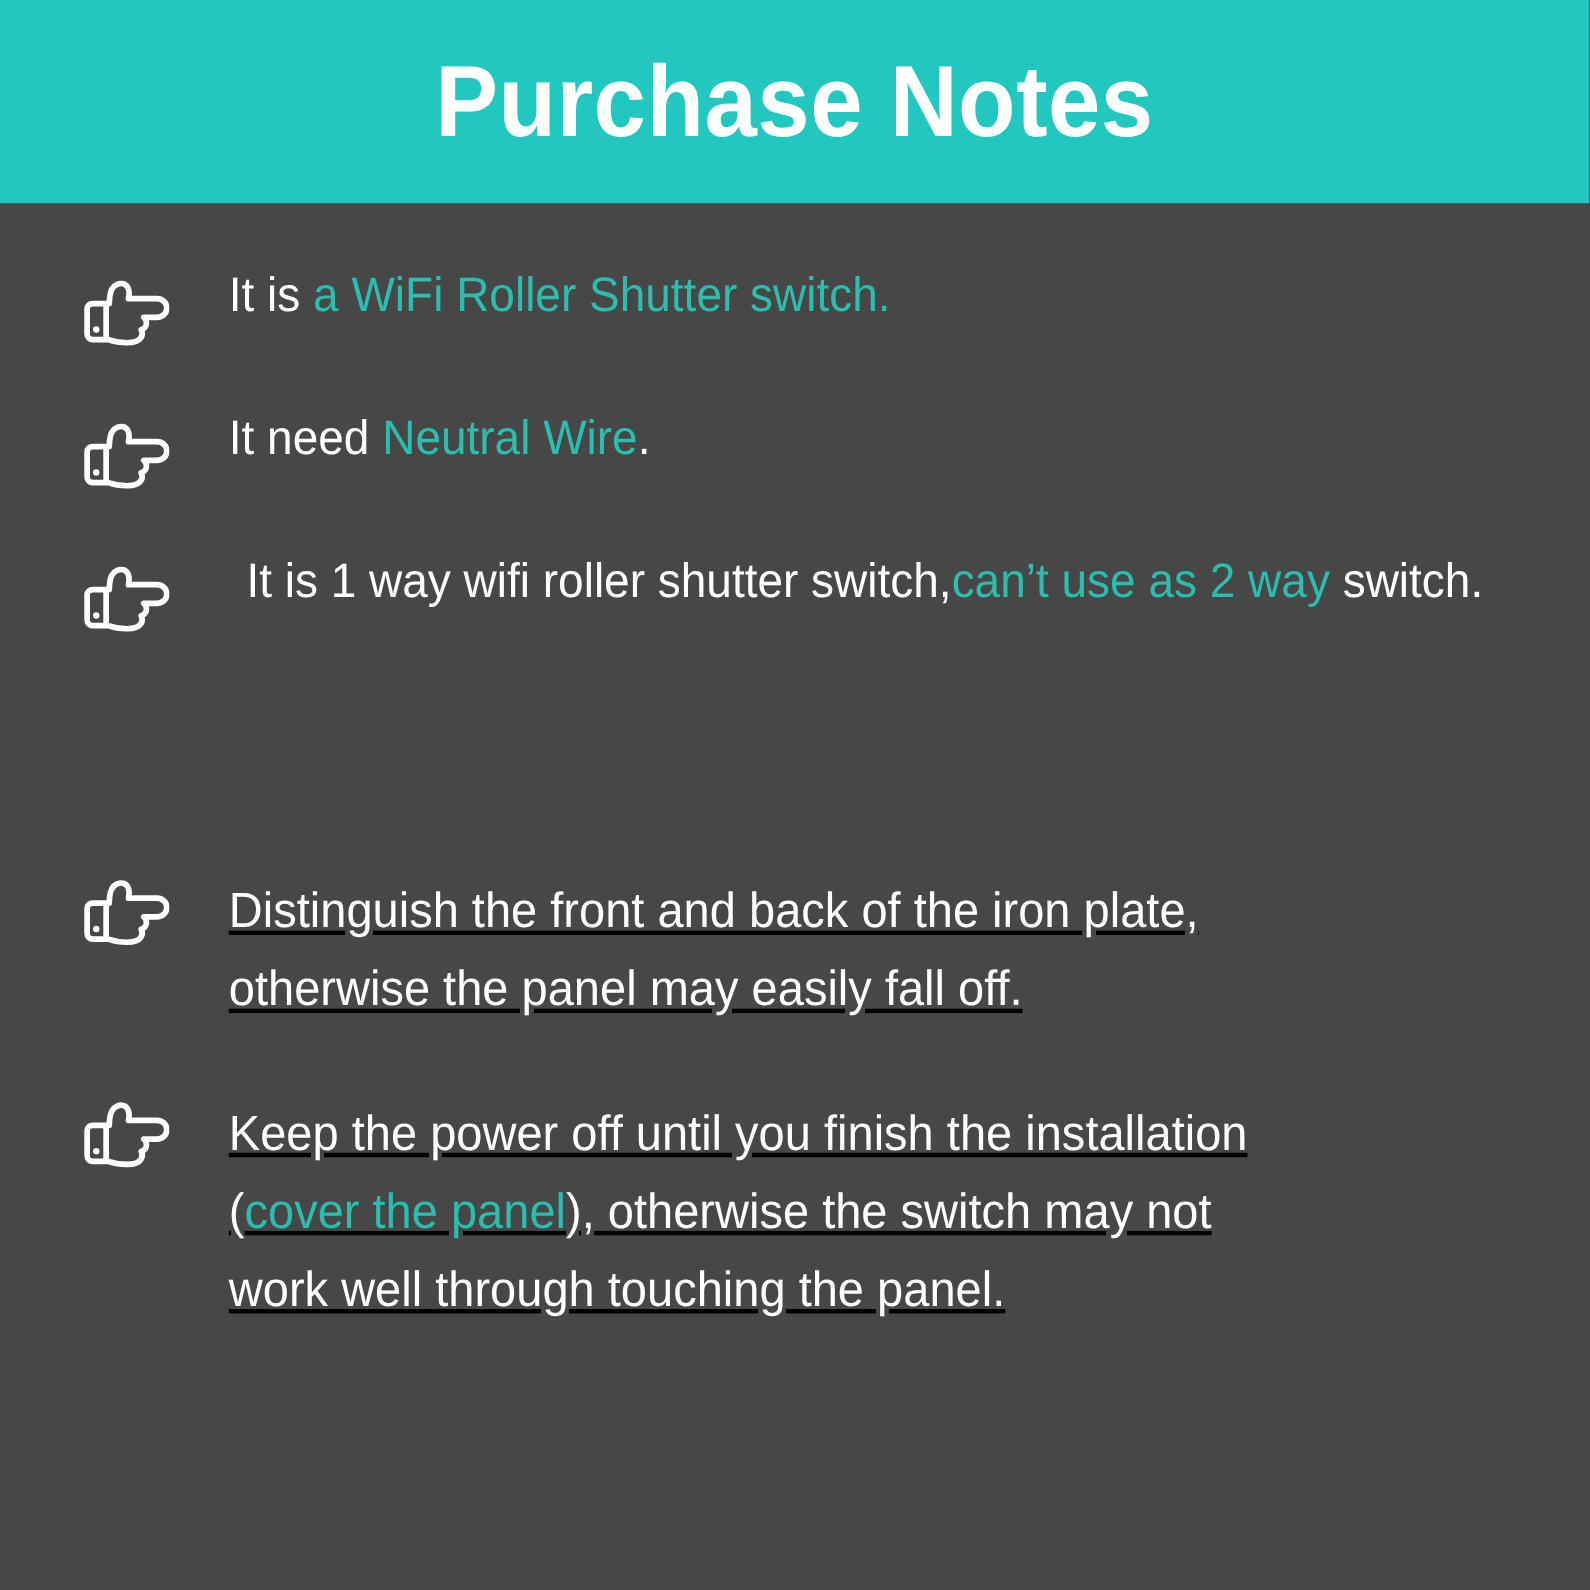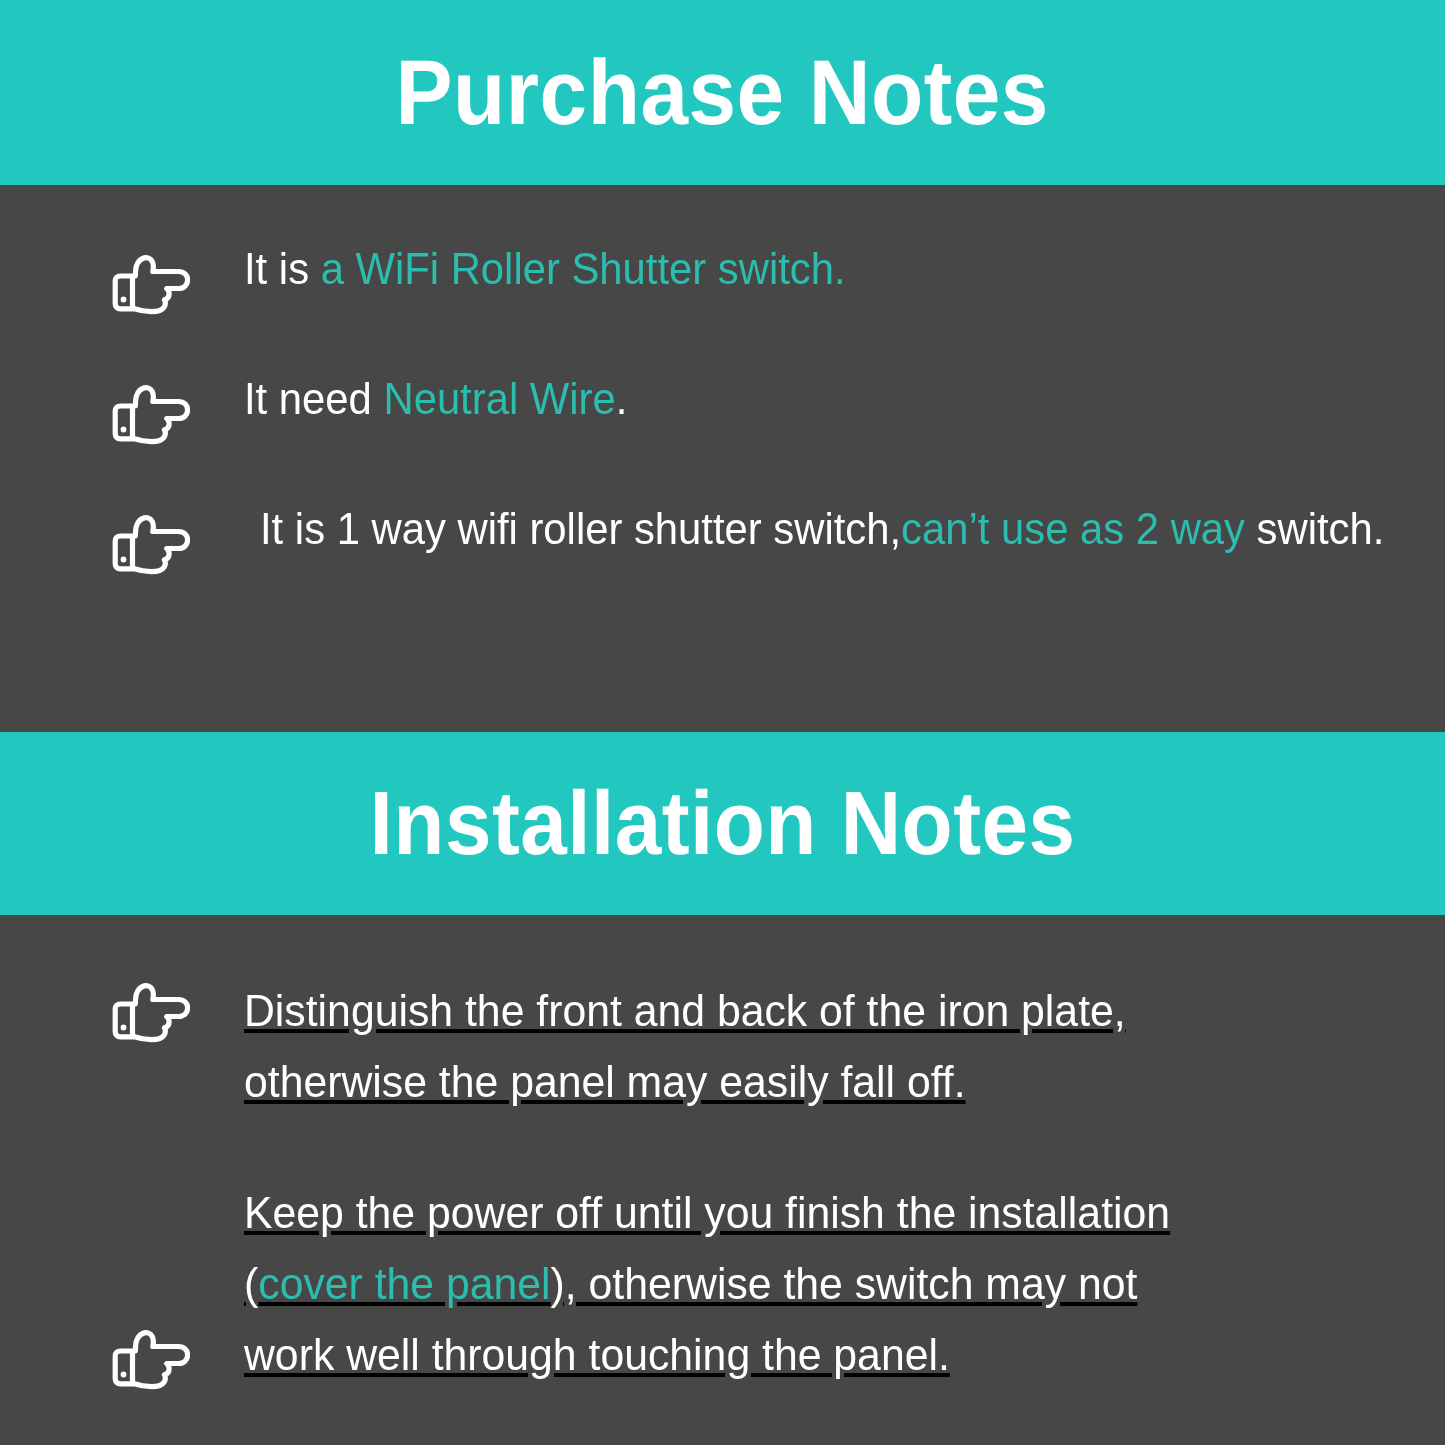--- a/index.html
+++ b/index.html
@@ -60,28 +60,28 @@
   }
   .notes-install {
     padding: 60px 0 0 0;
     flex: 1;
     text-decoration: underline;
   }
 
   .note-row {
     display: flex;
     align-items: flex-start;
-    padding-left: 112px;
+    padding-left: 76px;
     padding-right: 20px;
     box-sizing: border-box;
   }
   .notes-purchase .note-row { margin-bottom: 62px; }
   .notes-purchase .note-row:last-child { margin-bottom: 0; gap: 16px; }
   .notes-install .note-row { margin-bottom: 60px; }
-  .notes-install .note-row:last-child { margin-bottom: 0; align-items: flex-end; }
+  .notes-install .note-row:last-child { margin-bottom: 0; }
 
   .hand-icon {
     flex: 0 0 auto;
     width: 78px;
     height: 62px;
     margin-top: 6px;
     margin-right: 54px;
   }
   .hand-icon svg { display: block; width: 78px; height: 62px; }
 
@@ -147,23 +147,20 @@
           <circle cx="11.5" cy="46.5" r="2.9" fill="#ffffff"></circle>
         </svg>
       </span>
       <div class="note-text">
         <span>It is 1 way wifi roller shutter switch,</span><span class="teal">can’t use as 2 way </span><span>switch.</span>
       </div>
     </div>
 
   </div>
 
-  <div class="banner banner-2">
-    <div class="banner-title">Installation Notes</div>
-  </div>
 
   <div class="notes notes-install">
 
     <div class="note-row">
       <span class="hand-icon">
         <svg viewBox="0 0 78 62" xmlns="http://www.w3.org/2000/svg">
           <path d="M30.5 5.5 C26.0 7.5 24.0 12.5 23.6 18.0 L23.3 23.0 L8.5 23.0 C5.2 23.0 3.2 25.0 3.2 28.0 L3.2 50.5 C3.2 53.6 5.2 55.8 8.5 55.8 L22.5 55.8 C27.5 57.6 33.0 58.6 39.5 58.6 C45.5 58.6 50.0 57.2 52.0 54.2 C53.5 52.0 53.6 49.0 52.4 46.8 C55.5 46.0 57.3 43.4 57.1 40.3 C57.0 38.3 56.1 36.6 54.7 35.5 L66.5 35.5 C71.9 35.5 75.6 31.8 75.6 27.0 C75.6 22.2 71.9 18.5 66.5 18.5 L40.8 18.5 C41.6 15.0 41.6 11.2 40.2 8.4 C38.5 5.0 34.4 3.8 30.5 5.5 Z" fill="none" stroke="#ffffff" stroke-width="5.2" stroke-linejoin="round" stroke-linecap="round"></path>
           <line x1="20.5" y1="23.5" x2="20.5" y2="55.5" stroke="#ffffff" stroke-width="5.2" stroke-linecap="round"></line>
           <circle cx="11.5" cy="46.5" r="2.9" fill="#ffffff"></circle>
         </svg>

